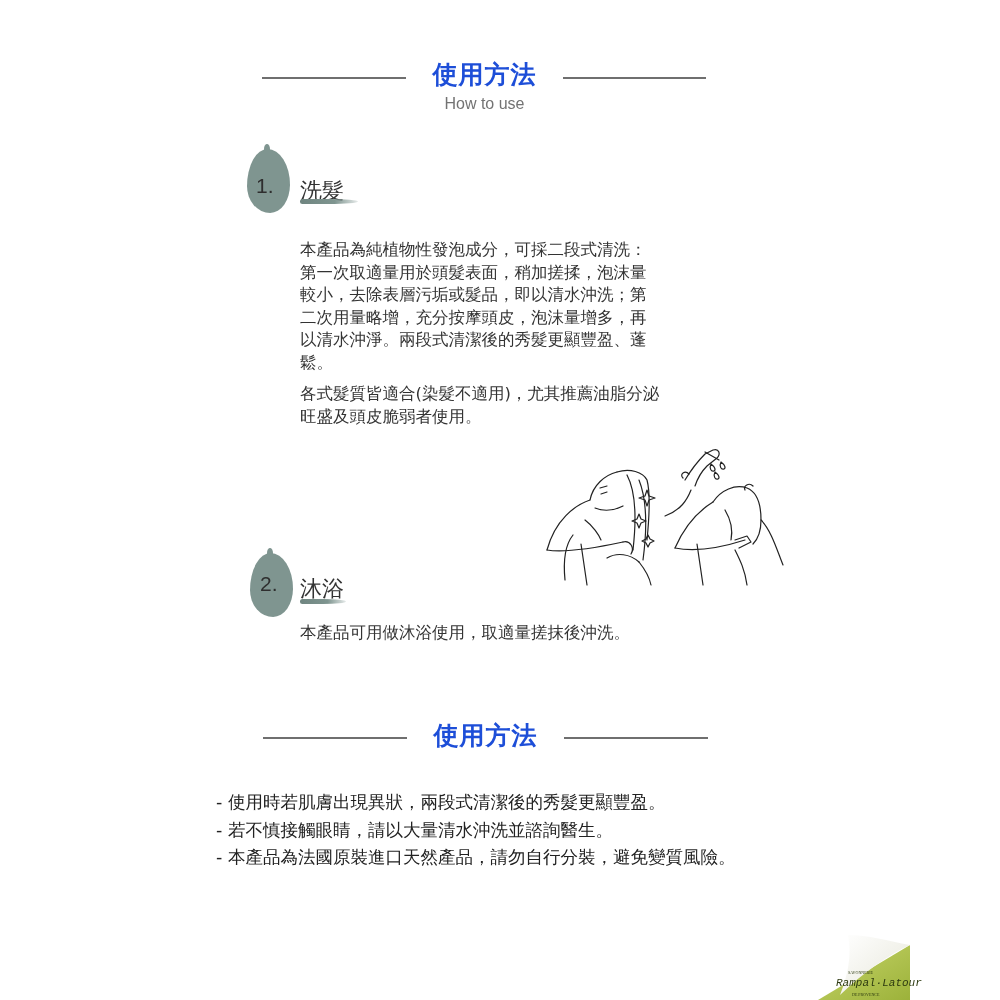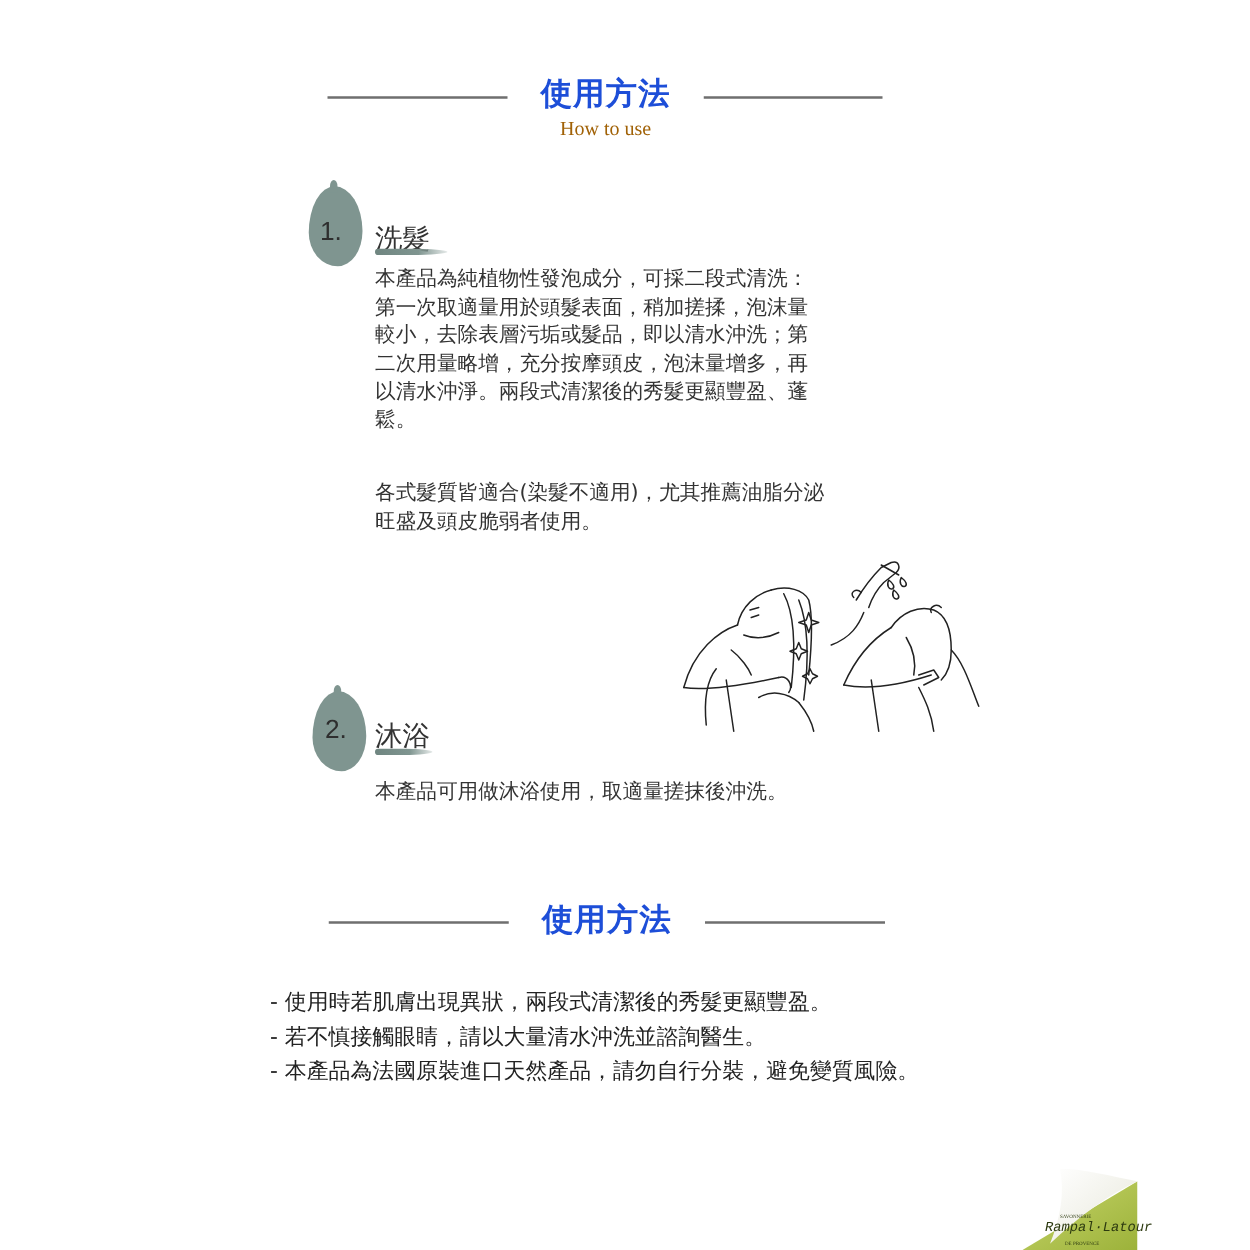--- a/index.html
+++ b/index.html
@@ -27,23 +27,23 @@
       position: absolute;
       font-size: 25px;
       font-weight: bold;
       color: #1d4ed8;
       letter-spacing: 1px;
       white-space: nowrap;
       text-align: center;
     }
     .hdr-sub {
       position: absolute;
-      font-family: Liberation Serif, serif;
+      font-family: Liberation Sans, sans-serif;
       font-size: 16px;
-      color: #a16207;
+      color: #737373;
       white-space: nowrap;
       text-align: center;
     }
 
     
     .blob {
       position: absolute;
       width: 43px;
       height: 64px;
       background: #7f9590;
@@ -121,21 +121,21 @@
 <div class="hdr-line" style="left:262px; top:77px; width:144px;"></div>
 <div class="hdr-line" style="left:563px; top:77px; width:143px;"></div>
 <div class="hdr-title" style="left:414px; top:58px; width:141px;">使用方法</div>
 <div class="hdr-sub" style="left:414px; top:95px; width:141px;">How to use</div>
 
 <div>
   <div class="blob" style="left:247px; top:149px;"></div>
   <div class="step-num" style="left:256px; top:174px;">1.</div>
   <div class="step-title" style="left:300px; top:176px;">洗髮</div>
   <div class="brush" style="left:300px; top:199px; width:58px;"></div>
-  <div class="para" style="left:300px; top:212px; width:430px;">本產品為純植物性發泡成分，可採二段式清洗：
+  <div class="para" style="left:300px; top:239px; width:430px;">本產品為純植物性發泡成分，可採二段式清洗：
 第一次取適量用於頭髮表面，稍加搓揉，泡沫量
 較小，去除表層污垢或髮品，即以清水沖洗；第
 二次用量略增，充分按摩頭皮，泡沫量增多，再
 以清水沖淨。兩段式清潔後的秀髮更顯豐盈、蓬
 鬆。</div>
   <div class="para" style="left:300px; top:383px; width:430px;">各式髮質皆適合(染髮不適用)，尤其推薦油脂分泌
 旺盛及頭皮脆弱者使用。</div>
 </div>
 
 <div class="illus">

